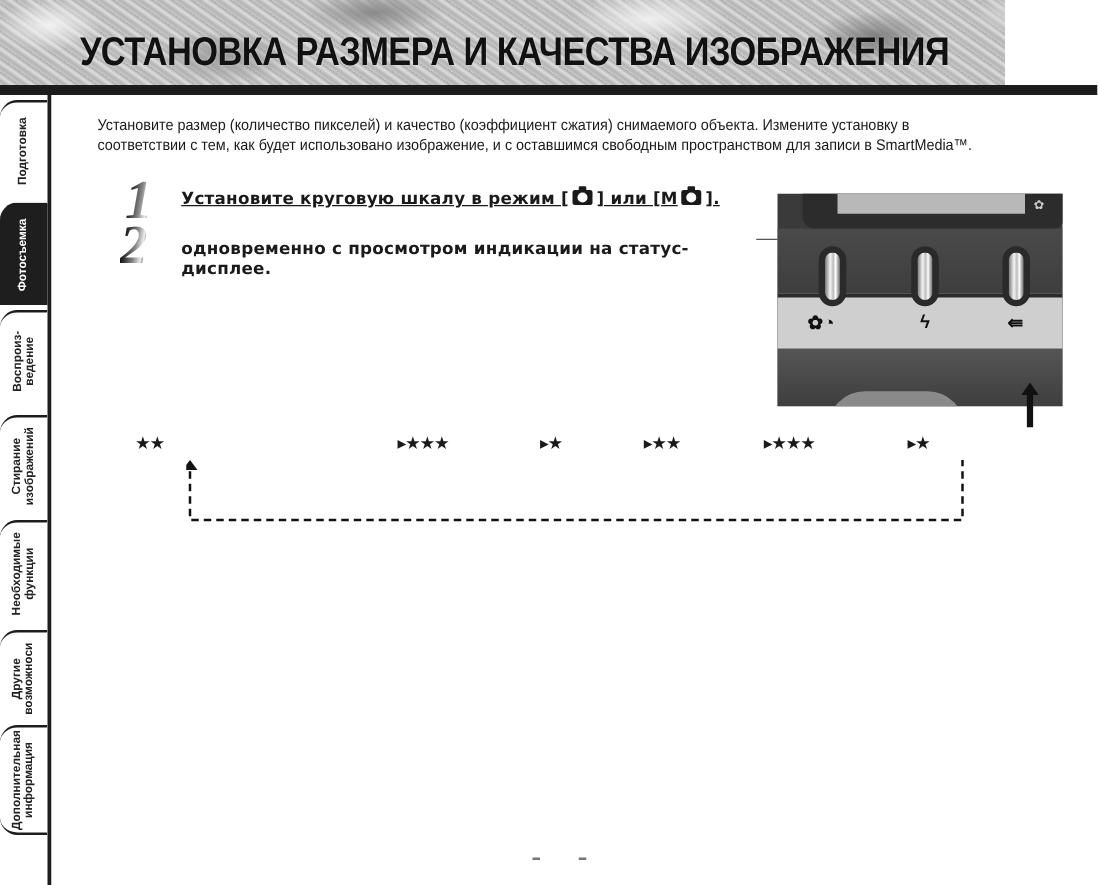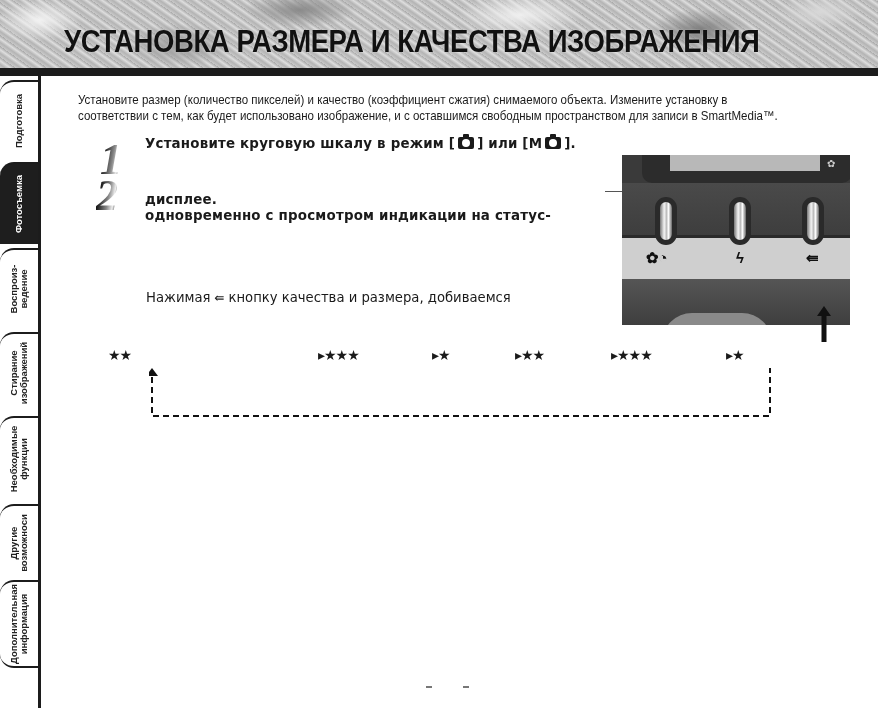--- a/index.html
+++ b/index.html
@@ -1,21 +1,21 @@
 <!DOCTYPE html>
 <html><head>
 <meta charset="utf-8">
 <style>
   * { box-sizing: border-box; margin: 0; padding: 0; }
   html, body { width: 878px; height: 708px; background: #ffffff; overflow: hidden; }
   body { position: relative; font-family: "Liberation Sans", sans-serif; color: #1a1a1a; }
 
   
   .banner {
-    position: absolute; left: 0; top: 0; width: 878px; height: 68px;
+    position: absolute; left: 0; top: 0; width: 804px; height: 68px;
     background:
       radial-gradient(ellipse 60px 30px at 40px 20px, #f2f2f2 0%, transparent 70%),
       radial-gradient(ellipse 80px 25px at 300px 10px, #8a8a8a 0%, transparent 70%),
       radial-gradient(ellipse 90px 30px at 520px 15px, #efefef 0%, transparent 70%),
       radial-gradient(ellipse 70px 30px at 700px 30px, #7d7d7d 0%, transparent 70%),
       radial-gradient(ellipse 60px 25px at 820px 12px, #d8d8d8 0%, transparent 70%),
       radial-gradient(ellipse 80px 30px at 180px 45px, #9a9a9a 0%, transparent 70%),
       repeating-linear-gradient(35deg, #c9c9c9 0px, #b4b4b4 3px, #dedede 6px, #a9a9a9 9px),
       #bdbdbd;
   }
@@ -142,32 +142,31 @@
   </div>
 </div>
 <div class="sidebar-line"></div>
 
 <div class="intro">
   <div>Установите размер (количество пикселей) и качество (коэффициент сжатия) снимаемого объекта. Измените установку в</div>
   <div>соответствии с тем, как будет использовано изображение, и с оставшимся свободным пространством для записи в SmartMedia™.</div>
 </div>
 
 <div class="step-num" style="left:100px;top:140px;">1</div>
-<div class="step-text" style="top:136px;">
+<div class="step-text" style="top:152px;text-decoration:underline;">
   <span>Установите круговую шкалу в режим [</span><span class="cam-icon"></span><span>] или [М</span><span class="cam-icon"></span><span>].</span>
 </div>
 
 <div class="step-num" style="left:96px;top:176px;">2</div>
 <div class="step-text" style="top:192px;">
+  <div>одновременно с просмотром индикации на статус-</div>
   <div>дисплее.</div>
-  <div>одновременно с просмотром индикации на статус-</div>
 </div>
 
 <div class="note">
-  <div><span>Нажимая</span><span class="quality-glyph">⇚</span><span>кнопку качества и размера, добиваемся</span></div>
 </div>
 
 <div class="pointer-line"></div>
 <div class="photo">
   <div class="lcd-frame"></div>
   <div class="lcd"></div>
   <div class="lcd-icon">✿</div>
   <div class="body-top"></div>
   <div class="label-strip"></div>
   <div class="btn" style="left:33px;"></div>

